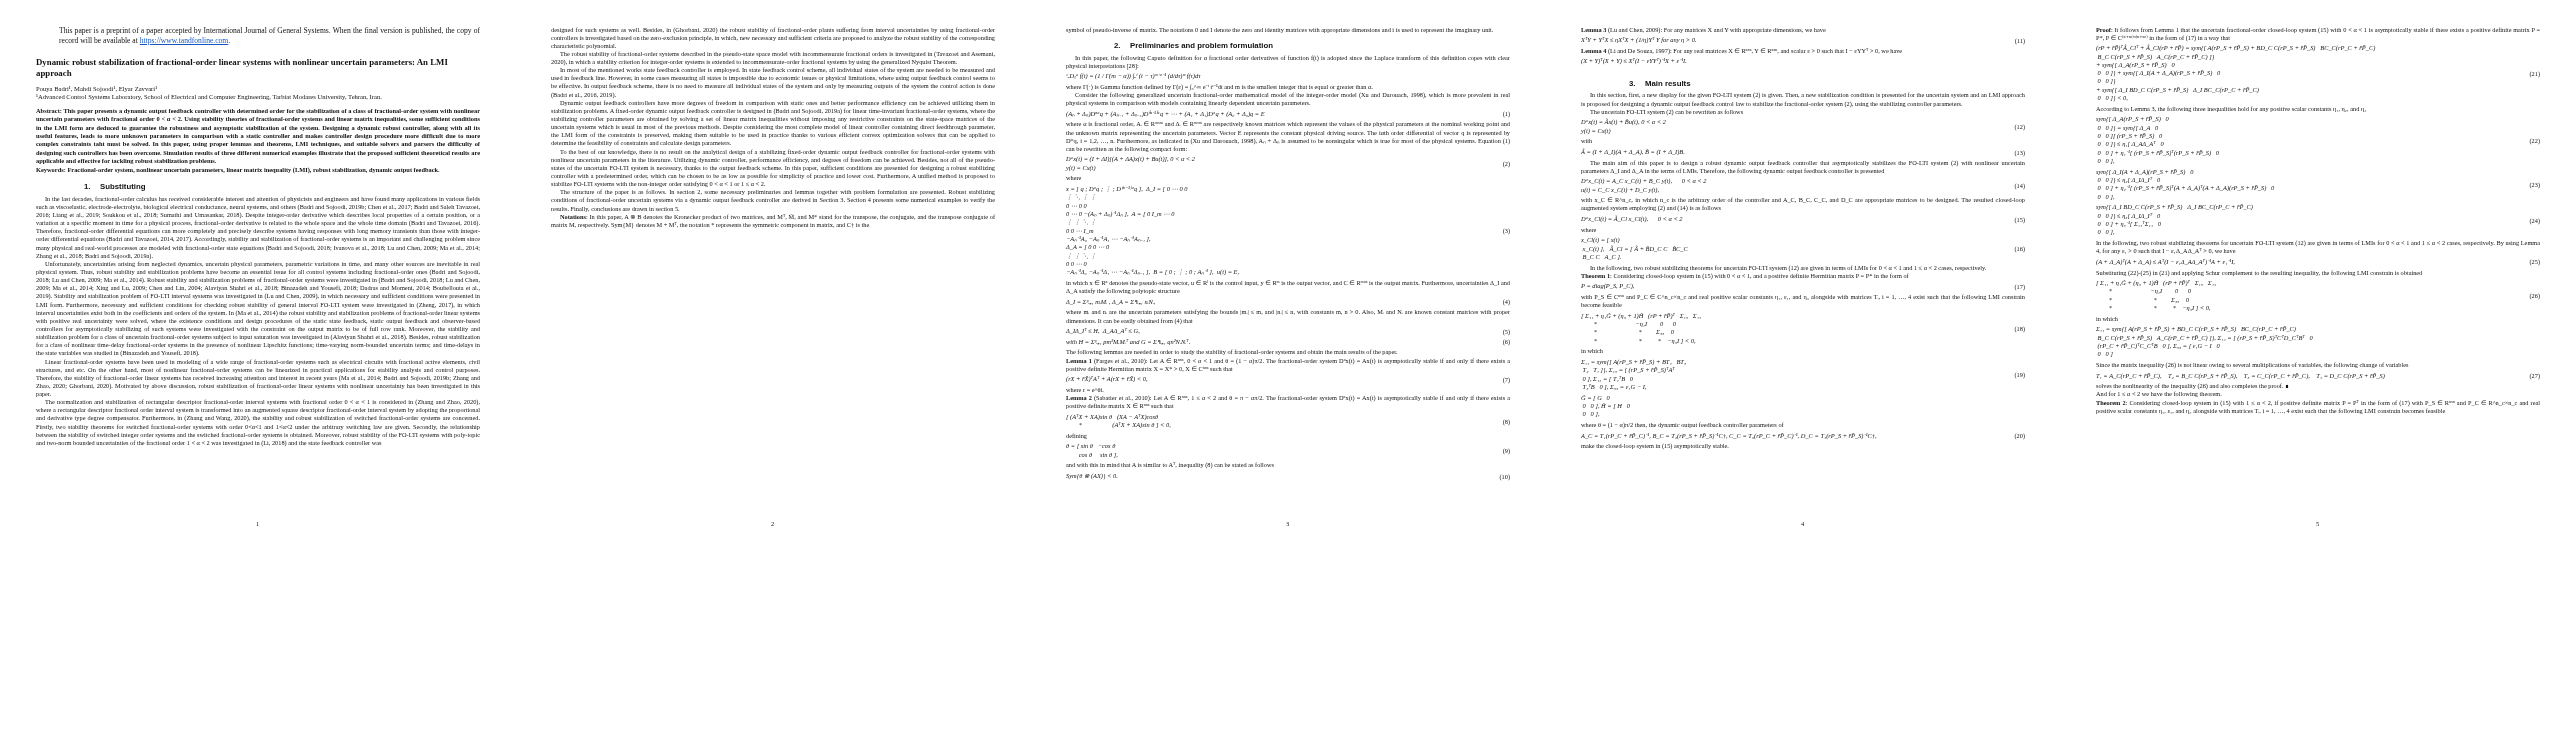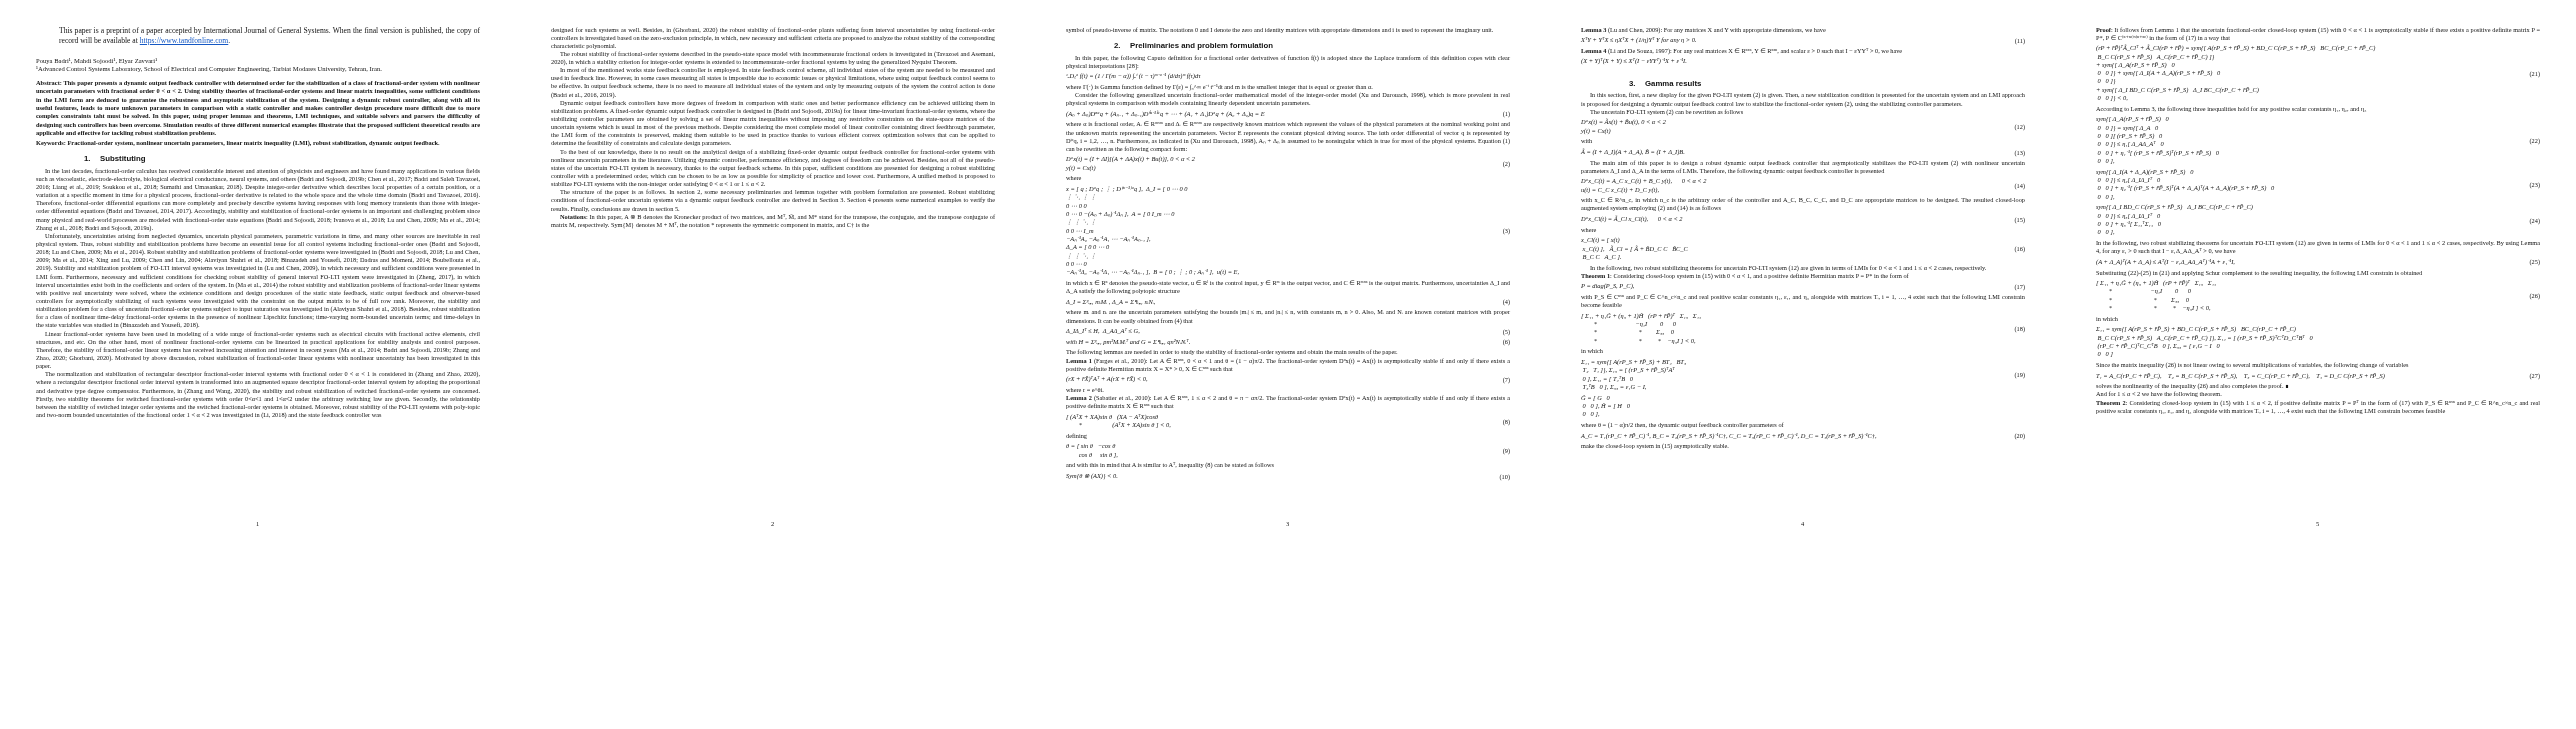--- a/index.html
+++ b/index.html
@@ -22,20 +22,21 @@
   .eq{flex:1;font-style:italic;font-size:6.4px;line-height:1.3;white-space:pre-wrap;font-family:"Liberation Serif",serif;}
   .eqnum{font-style:normal;font-size:6.3px;padding-left:3.6px;}
   .pageno{position:absolute;bottom:13.4px;left:0;width:100%;text-align:center;font-size:6.4px;}
   .gap6{height:3.6px;}
 </style>
 </head>
 <body>
 
 <div class="page">
   <p class="notice"><span>This paper is a preprint of a paper accepted by International Journal of General Systems. When the final version is published, the copy of record will be available at </span><a href="#">https://www.tandfonline.com</a><span>.</span></p>
+  <div class="title">Dynamic robust stabilization of fractional-order linear systems with nonlinear uncertain parameters: An LMI approach</div>
   <div class="authors">Pouya Badri¹, Mahdi Sojoodi¹, Elyar Zavvari¹</div>
   <div class="affil">¹Advanced Control Systems Laboratory, School of Electrical and Computer Engineering, Tarbiat Modares University, Tehran, Iran.</div>
   <p class="abstract">Abstract: This paper presents a dynamic output feedback controller with determined order for the stabilization of a class of fractional-order system with nonlinear uncertain parameters with fractional order 0 &lt; α &lt; 2. Using stability theories of fractional-order systems and linear matrix inequalities, some sufficient conditions in the LMI form are deduced to guarantee the robustness and asymptotic stabilization of the system. Designing a dynamic robust controller, along with all its useful features, leads to more unknown parameters in comparison with a static controller and makes controller design procedure more difficult due to more complex constraints taht must be solved. In this paper, using proper lemmas and theorems, LMI techniques, and suitable solvers and parsers the difficulty of designing such controllers has been overcome. Simulation results of three different numerical examples illustrate that the proposed sufficient theoretical results are applicable and effective for tackling robust stabilization problems.</p>
   <p class="keywords">Keywords: Fractional-order system, nonlinear uncertain parameters, linear matrix inequality (LMI), robust stabilization, dynamic output feedback.</p>
   <div class="shead"><span class="num">1.</span><span>Substituting</span></div>
   <p class="body ind">In the last decades, fractional-order calculus has received considerable interest and attention of physicists and engineers and have found many applications in various fields such as viscoelastic, electrode-electrolyte, biological electrical conductance, neural systems, and others (Badri and Sojoodi, 2019b; Chen et al., 2017; Badri and Saleh Tavazoei, 2016; Liang et al., 2019; Soukkou et al., 2018; Sumathi and Umasankar, 2018). Despite integer-order derivative which describes local properties of a certain position, or a variation at a specific moment in time for a physical process, fractional-order derivative is related to the whole space and the whole time domain (Badri and Tavazoei, 2016). Therefore, fractional-order differential equations can more completely and precisely describe systems having responses with long memory transients than those with integer-order differential equations (Badri and Tavazoei, 2014, 2017). Accordingly, stability and stabilization of fractional-order systems is an important and challenging problem since many physical and real-world processes are modeled with fractional-order state equations (Badri and Sojoodi, 2018; Ivanova et al., 2018; Lu and Chen, 2009; Ma et al., 2014; Zhang et al., 2018; Badri and Sojoodi, 2019a).</p>
   <p class="body ind">Unfortunately, uncertainties arising from neglected dynamics, uncertain physical parameters, parametric variations in time, and many other sources are inevitable in real physical system. Thus, robust stability and stabilization problems have become an essential issue for all control systems including fractional-order ones (Badri and Sojoodi, 2018; Lu and Chen, 2009; Ma et al., 2014). Robust stability and stabilization problems of fractional-order systems were investigated in (Badri and Sojoodi, 2018; Lu and Chen, 2009; Ma et al., 2014; Xing and Lu, 2009; Chen and Lin, 2004; Alaviyan Shahri et al., 2018; Binazadeh and Yousefi, 2018; Dadras and Momeni, 2014; Boubellouta et al., 2019). Stability and stabilization problem of FO-LTI interval systems was investigated in (Lu and Chen, 2009), in which necessary and sufficient conditions were presented in LMI form. Furthermore, necessary and sufficient conditions for checking robust stability of general interval FO-LTI system were investigated in (Zheng, 2017), in which interval uncertainties exist both in the coefficients and orders of the system. In (Ma et al., 2014) the robust stability and stabilization problems of fractional-order linear systems with positive real uncertainty were solved, where the existence conditions and design procedures of the static state feedback, static output feedback and observer-based controllers for asymptotically stabilizing of such systems were investigated with the constraint on the output matrix to be of full row rank. Moreover, the stability and stabilization problem for a class of uncertain fractional-order systems subject to input saturation was investigated in (Alaviyan Shahri et al., 2018). Besides, robust stabilization for a class of nonlinear time-delay fractional-order systems in the presence of nonlinear Lipschitz functions; time-varying norm-bounded uncertain terms; and time-delays in the state variables was studied in (Binazadeh and Yousefi, 2018).</p>
   <p class="body ind">Linear fractional-order systems have been used in modeling of a wide range of fractional-order systems such as electrical circuits with fractional active elements, civil structures, and etc. On the other hand, most of nonlinear fractional-order systems can be linearized in practical applications for stability analysis and control purposes. Therefore, the stability of fractional-order linear systems has received increasing attention and interest in recent years (Ma et al., 2014; Badri and Sojoodi, 2019b; Zhang and Zhao, 2020; Ghorbani, 2020). Motivated by above discussion, robust stabilization of fractional-order linear systems with nonlinear uncertainty has been investigated in this paper.</p>
   <p class="body ind">The normalization and stabilization of rectangular descriptor fractional-order interval systems with fractional order 0 &lt; α &lt; 1 is considered in (Zhang and Zhao, 2020), where a rectangular descriptor fractional order interval system is transformed into an augmented square descriptor fractional-order interval system by adopting the proportional and derivative type degree compensator. Furthermore, in (Zhang and Wang, 2020), the stability and robust stabilization of switched fractional-order systems are concerned. Firstly, two stability theorems for switched fractional-order systems with order 0&lt;α&lt;1 and 1&lt;α&lt;2 under the arbitrary switching law are given. Secondly, the relationship between the stability of switched integer order systems and the switched fractional-order systems is obtained. Moreover, robust stability of the FO-LTI systems with poly-topic and two-norm bounded uncertainties of the fractional order 1 &lt; α &lt; 2 was investigated in (Li, 2018) and the state feedback controller was</p>
   <div class="pageno">1</div>
@@ -131,21 +132,21 @@
   <p class="body lem"><span class="runin">Lemma 3</span><span> (Lu and Chen, 2009): For any matrices X and Y with appropriate dimensions, we have</span></p>
   <div class="eqrow">
       <div class="eq">XᵀY + YᵀX ≤ ηXᵀX + (1/η)Yᵀ Y for any η &gt; 0.</div>
       <div class="eqnum">(11)</div>
     </div>
   <p class="body lem"><span class="runin">Lemma 4</span><span> (Li and De Souza, 1997): For any real matrices X ∈ Rⁿˣⁿ, Y ∈ Rⁿˣⁿ, and scalar ε &gt; 0 such that I − εYYᵀ &gt; 0, we have</span></p>
   <div class="eqrow">
       <div class="eq">(X + Y)ᵀ(X + Y) ≤ Xᵀ(I − εYYᵀ)⁻¹X + ε⁻¹I.</div>
     </div>
   <div class="gap6"></div>
-  <div class="shead"><span class="num">3.</span><span>Gamma results</span></div>
+  <div class="shead"><span class="num">3.</span><span>Main results</span></div>
   <p class="body ind">In this section, first, a new display for the given FO-LTI system (2) is given. Then, a new stabilization condition is presented for the uncertain system and an LMI approach is proposed for designing a dynamic output feedback control law to stabilize the fractional-order system (2), using the stabilizing controller parameters.</p>
   <p class="body ind">The uncertain FO-LTI system (2) can be rewritten as follows</p>
   <div class="eqrow">
       <div class="eq">Dᵅx(t) = Ãx(t) + B̃u(t), 0 &lt; α &lt; 2
 y(t) = Cx(t)</div>
       <div class="eqnum">(12)</div>
     </div>
   <p class="body">with</p>
   <div class="eqrow">
       <div class="eq">Ã = (I + Δ_I)(A + Δ_A), B̃ = (I + Δ_I)B.</div>

